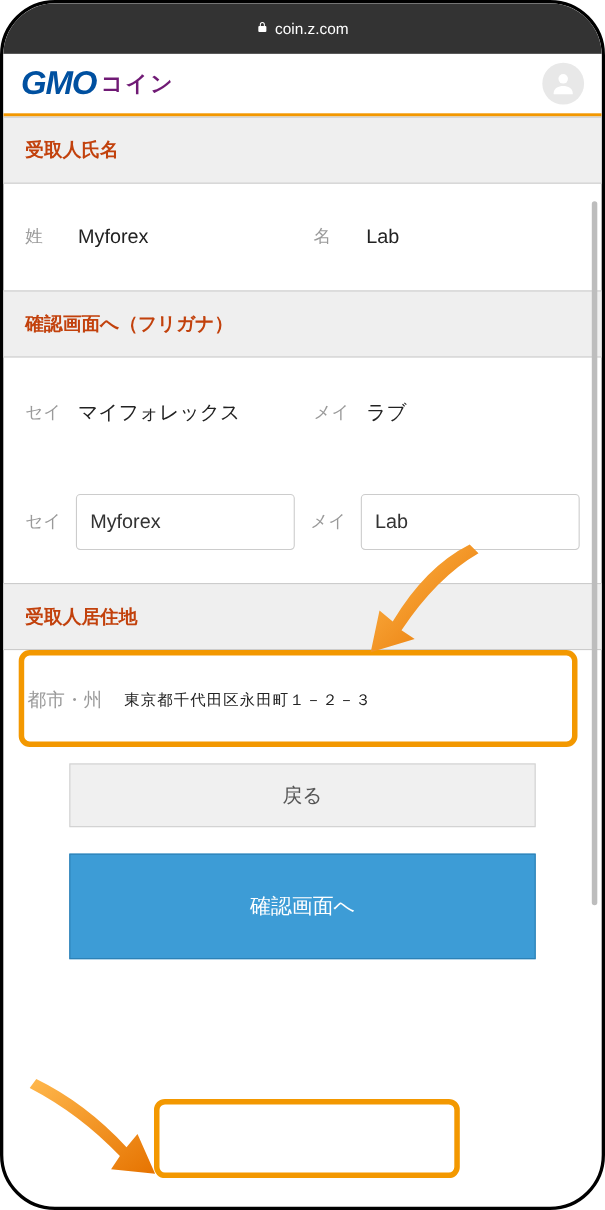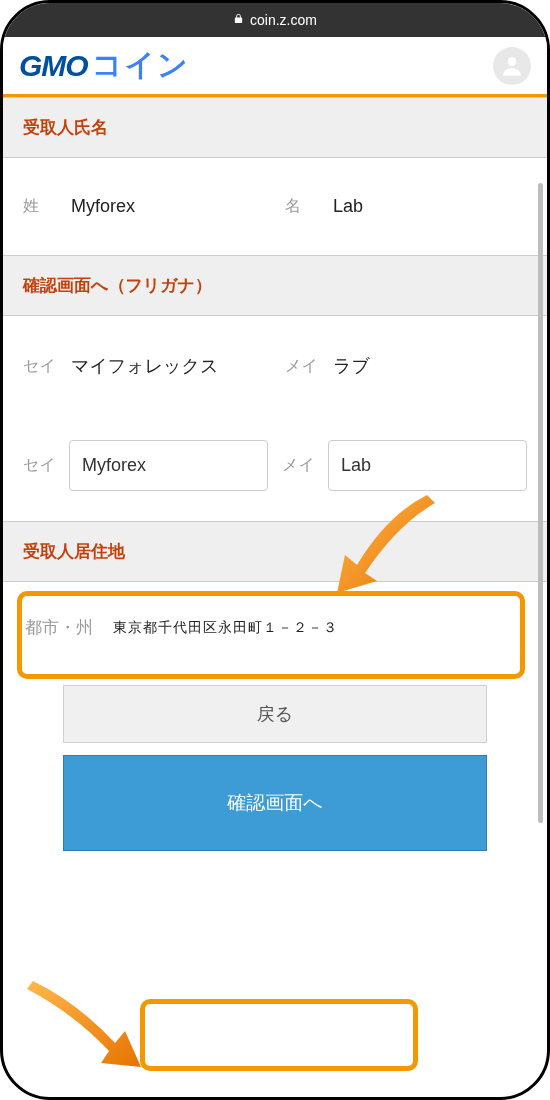--- a/index.html
+++ b/index.html
@@ -14,21 +14,21 @@
     .phone-frame {
       width: 550px;
       height: 1100px;
       border: 3px solid #000;
       border-radius: 50px;
       overflow: hidden;
       position: relative;
       background: #fff;
     }
     .status-bar {
-      height: 34px;
+      height: 46px;
       background: #333;
       display: flex;
       align-items: center;
       justify-content: center;
       color: #fff;
       font-size: 14px;
       gap: 6px;
     }
     .lock-icon {
       width: 11px;
@@ -51,22 +51,22 @@
     }
     .logo-gmo {
       font-weight: 900;
       font-style: italic;
       font-size: 30px;
       color: #0050a0;
       letter-spacing: -1px;
     }
     .logo-coin {
       font-weight: 900;
-      font-size: 30px;
-      color: #3b82f6;
+      font-size: 20px;
+      color: #701a75;
       letter-spacing: 2px;
     }
     .avatar {
       width: 38px;
       height: 38px;
       border-radius: 50%;
       background: #e8e8e8;
       display: flex;
       align-items: center;
       justify-content: center;
@@ -118,21 +118,21 @@
       gap: 20px;
       align-items: center;
     }
     .address-label { color: #9a9a9a; font-size: 17px; white-space: nowrap; }
     .address-value { color: #222; font-size: 14px; letter-spacing: 1px; }
 
     .button-area {
       padding: 0 60px 20px;
       display: flex;
       flex-direction: column;
-      gap: 12px;
+      gap: 24px;
       align-items: stretch;
     }
     .btn-back {
       background: #f0f0f0;
       border: 1px solid #d0d0d0;
       color: #555;
       font-size: 18px;
       padding: 16px;
       text-align: center;
       cursor: pointer;

